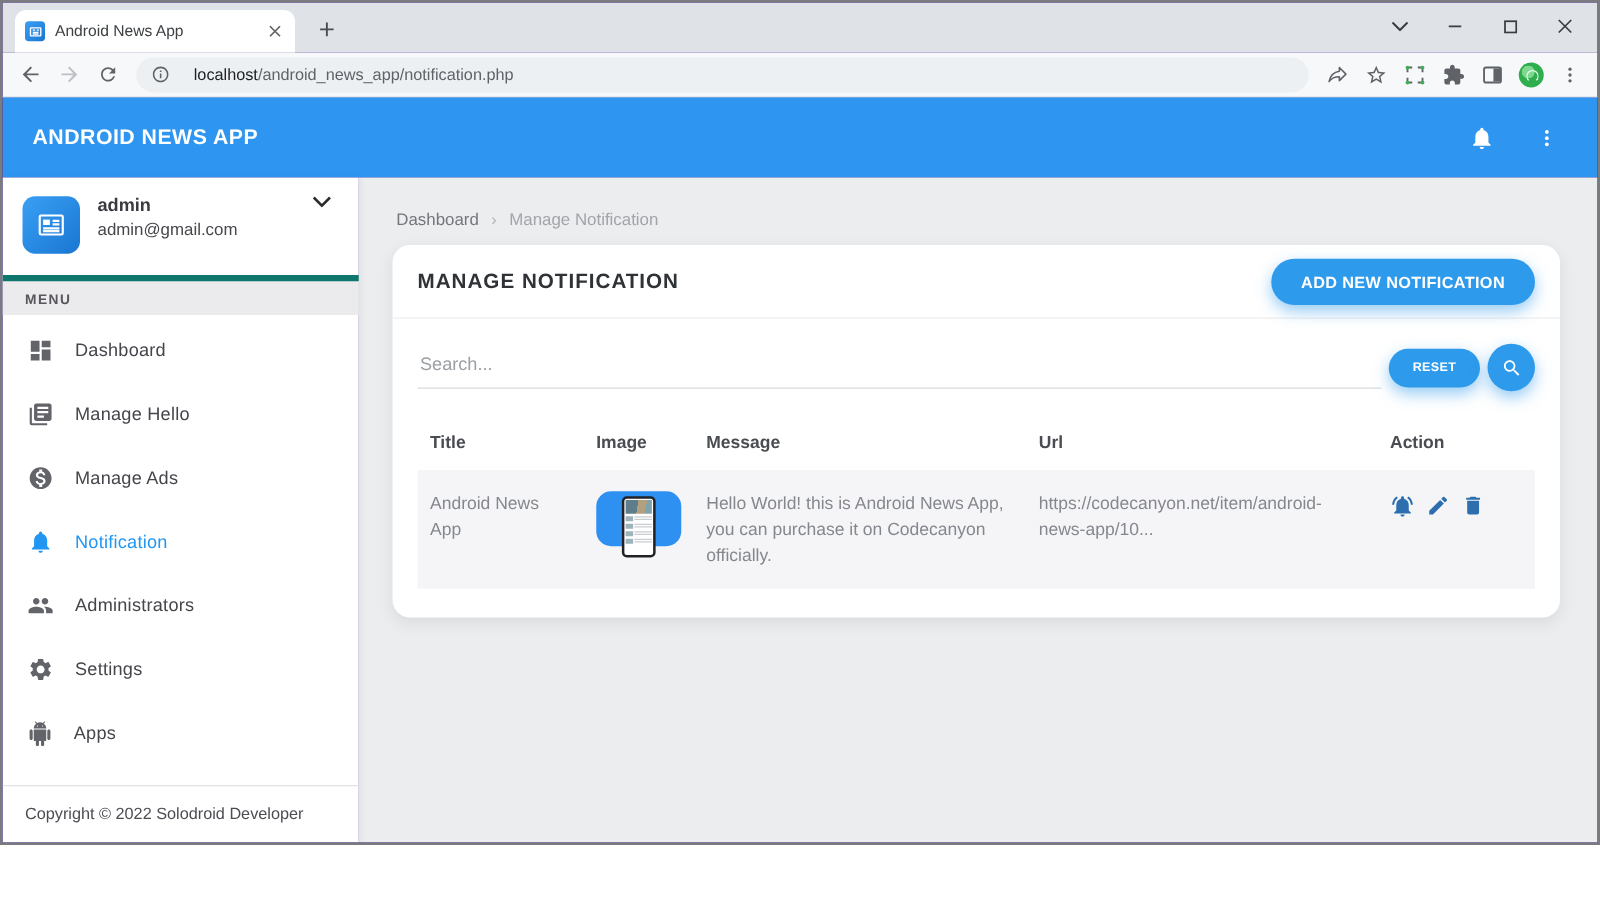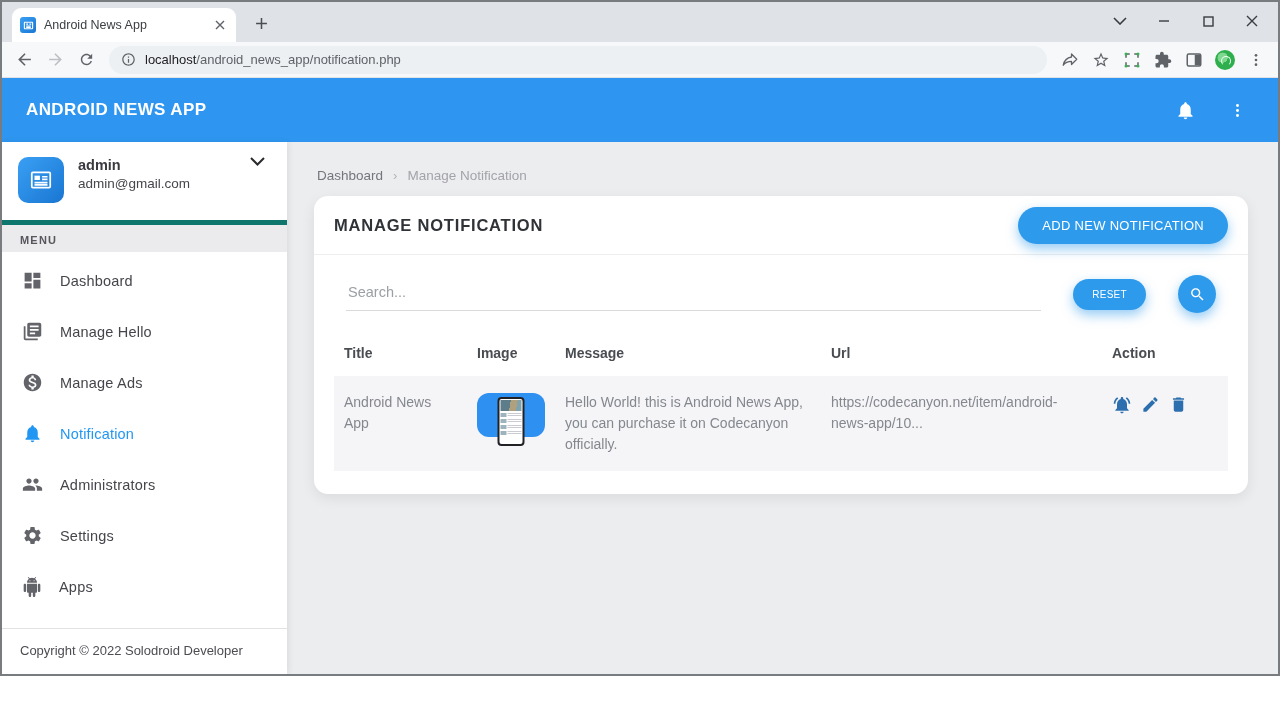--- a/index.html
+++ b/index.html
@@ -13,21 +13,21 @@
   .tab-title { flex:1; font-size:12.5px; color:#3c4043; white-space:nowrap; overflow:hidden; }
   .tab-close { width:17px; height:17px; display:flex; align-items:center; justify-content:center; border-radius:50%; color:#5f6368; }
   .newtab-btn { position:absolute; left:246px; bottom:6px; width:26px; height:26px; display:flex; align-items:center; justify-content:center; border-radius:50%; color:#4a4d51; }
   .win-controls { position:absolute; right:4px; top:0; height:38px; display:flex; }
   .win-btn { width:44px; height:38px; display:flex; align-items:center; justify-content:center; color:#3a3d40; }
   .favicon { width:16px; height:16px; border-radius:3px; background:linear-gradient(135deg,#3aa0f4,#1976d2); display:flex; align-items:center; justify-content:center; flex:0 0 auto; }
 
   .toolbar { height:36px; background:#f7f8f9; border-bottom:1px solid #e0e2e5; display:flex; align-items:center; padding:0 8px; gap:2px; flex:0 0 auto; }
   .tool-btn { width:29px; height:29px; display:flex; align-items:center; justify-content:center; border-radius:50%; color:#5f6368; flex:0 0 auto; }
   .tool-btn.disabled { color:#bcc0c4; }
-  .urlbar { flex:1; height:28px; background:#edf0f3; border-radius:14px; display:flex; align-items:center; padding:0 12px; gap:9px; margin:0 6px; font-size:13px; min-width:0; }
+  .urlbar { flex:1; height:28px; background:#edf0f3; border-radius:14px; display:flex; align-items:center; padding:0 12px; gap:19px; margin:0 6px; font-size:13px; min-width:0; }
   .url-host { color:#202124; }
   .url-path { color:#5f6368; }
   .ext-green { width:20px; height:20px; border-radius:50%; background:radial-gradient(circle at 38% 38%, #7fd88f 0 28%, #2fae4e 30% 100%); position:relative; }
   .ext-green::after{ content:""; position:absolute; left:6px; top:6px; width:8px; height:8px; border-radius:50%; border:1.5px solid #eafff0; border-bottom-color:transparent; }
 
   
   .app-header { height:64px; background:#2e96f0; display:flex; align-items:center; padding:0 24px; flex:0 0 auto; }
   .app-title { color:#fff; font-size:17px; font-weight:bold; letter-spacing:.4px; }
   .app-header-actions { margin-left:auto; display:flex; align-items:center; gap:18px; color:#fff; }
   .hdr-icon-btn { width:34px; height:34px; display:flex; align-items:center; justify-content:center; }
@@ -54,22 +54,22 @@
   
   .main { flex:1; background:#ebedef; padding:26px 30px 0 27px; min-width:0; }
   .breadcrumb { display:flex; align-items:center; gap:10px; font-size:13.5px; padding-left:3px; }
   .crumb-current { color:#a3a3a9; }
   .crumb-link { color:#75757b; }
   .crumb-sep { color:#b3b3b9; font-size:13px; }
 
   .card { margin-top:13px; background:#fff; border-radius:14px; box-shadow:0 4px 14px rgba(0,0,0,.08); }
   .card-header { display:flex; align-items:center; justify-content:space-between; padding:10px 20px; height:59px; border-bottom:1px solid #eeeeef; }
   .card-title { font-size:16.5px; font-weight:600; color:#2f3237; letter-spacing:.8px; }
-  .btn-primary { background:#2e9aec; color:#fff; border:none; border-radius:20px; padding:11px 24px; font-family:inherit; font-size:13px; font-weight:normal; letter-spacing:.3px; box-shadow:0 5px 12px rgba(46,154,236,.5); cursor:pointer;text-align:right; }
-  .search-row { display:flex; align-items:center; gap:32px; padding:20px 32px 2px; }
+  .btn-primary { background:#2e9aec; color:#fff; border:none; border-radius:20px; padding:11px 24px; font-family:inherit; font-size:13px; font-weight:bold; letter-spacing:.3px; box-shadow:0 5px 12px rgba(46,154,236,.5); cursor:pointer;text-align:right; }
+  .search-row { display:flex; align-items:center; gap:6px; padding:20px 20px 2px; }
   .search-input { flex:1; border:none; border-bottom:1px solid #d8dadc; background:transparent; font-family:inherit; font-size:14.5px; color:#333; padding:6px 2px 10px; outline:none; }
   .search-input::placeholder { color:#9ba0a5; }
   .btn-reset { padding:10px 19px; font-size:10px; }
   .btn-circle { width:38px; height:38px; border-radius:50%; background:#2e9aec; border:none; display:flex; align-items:center; justify-content:center; box-shadow:0 5px 12px rgba(46,154,236,.5); cursor:pointer; flex:0 0 auto; }
 
   .table { margin-top:16px; padding:0 20px 23px; }
   .thead, .trow { display:grid; grid-template-columns:133px 88px 266px 281px 1fr; }
   .th { padding:14px 10px 15px; font-size:14px; font-weight:600; color:#494c51; }
   .trow { background:#f5f5f7; }
   .td { padding:16px 10px; font-size:14px; color:#84888e; line-height:1.5; }

